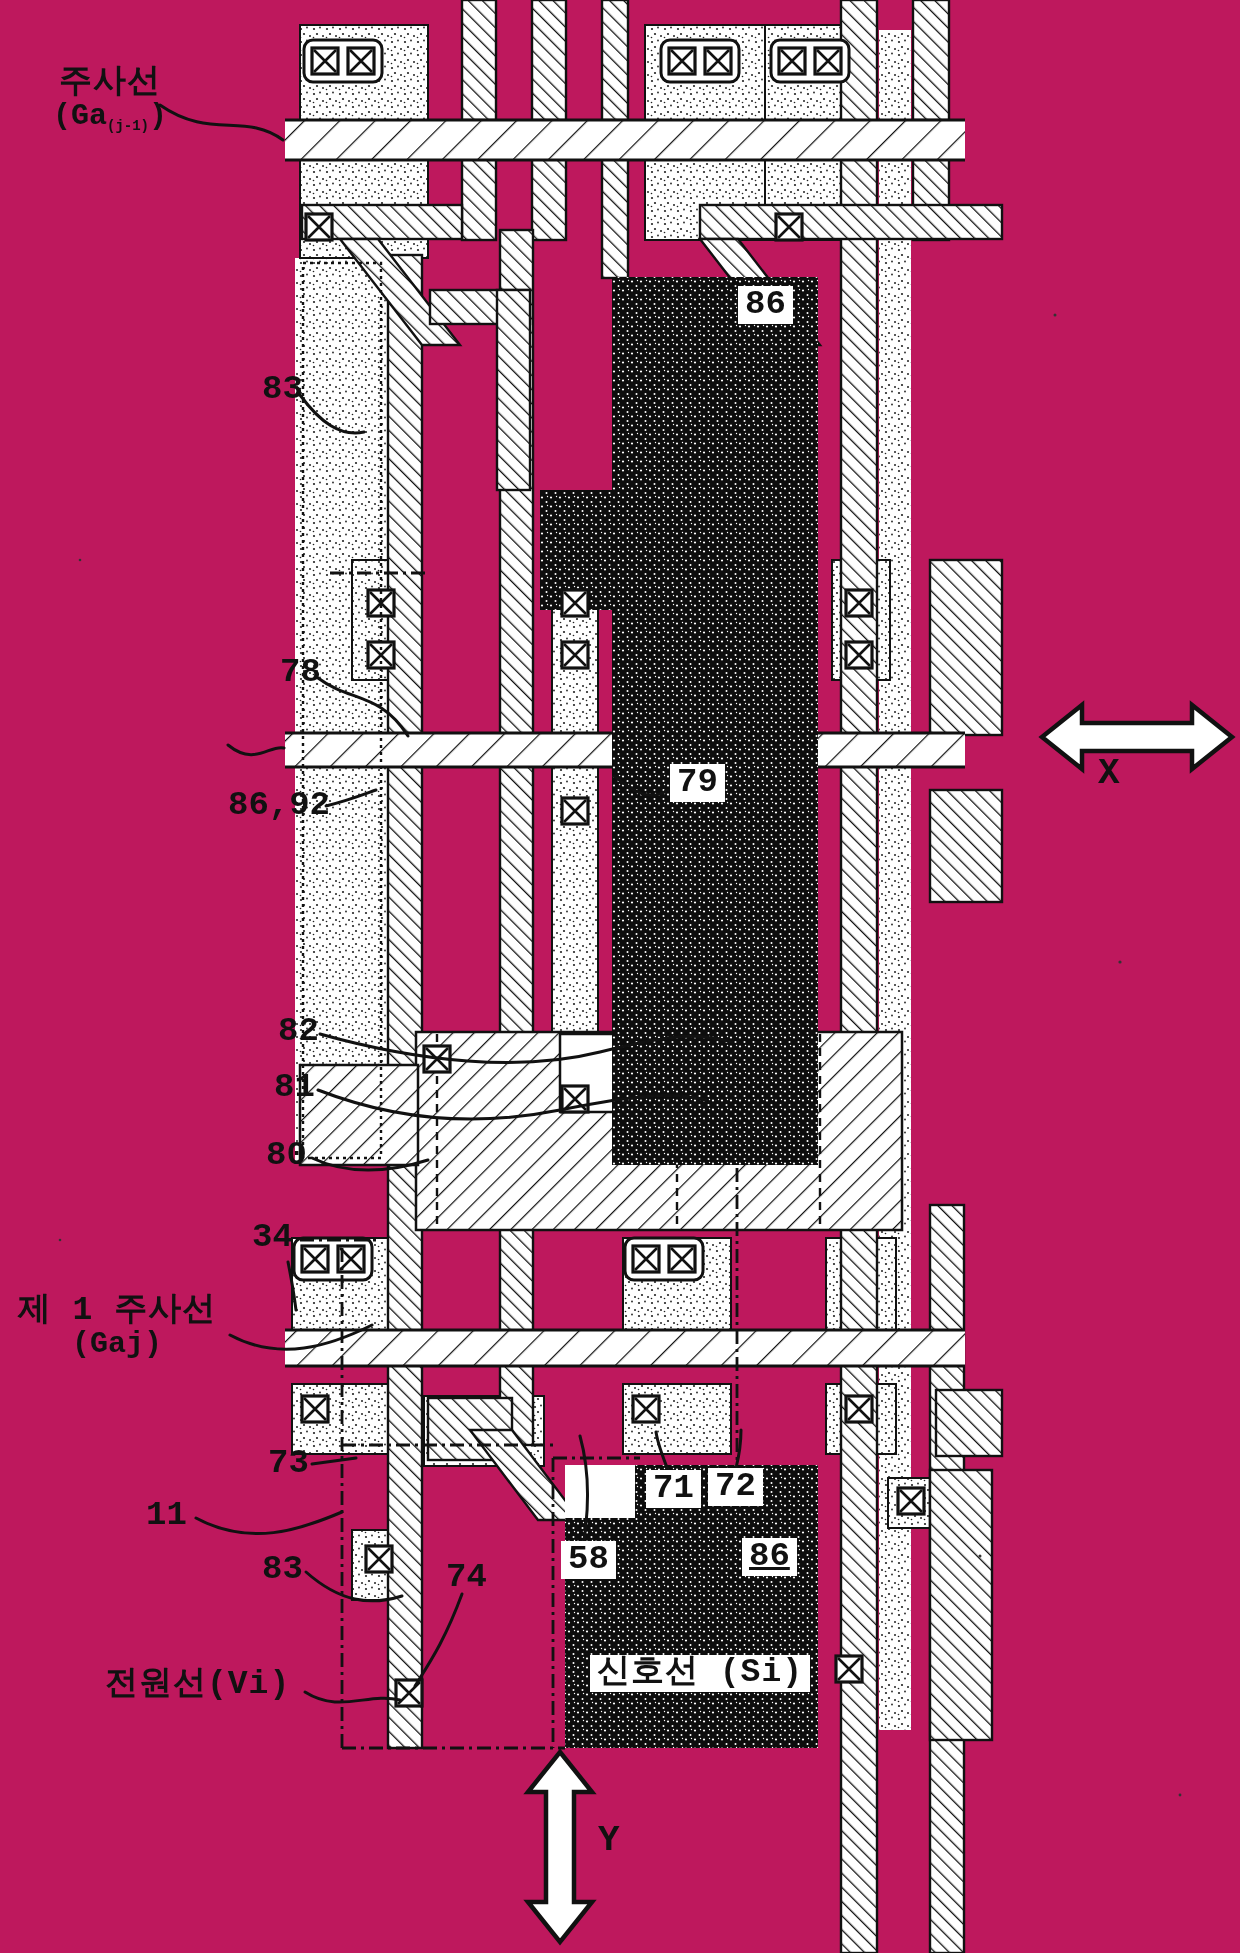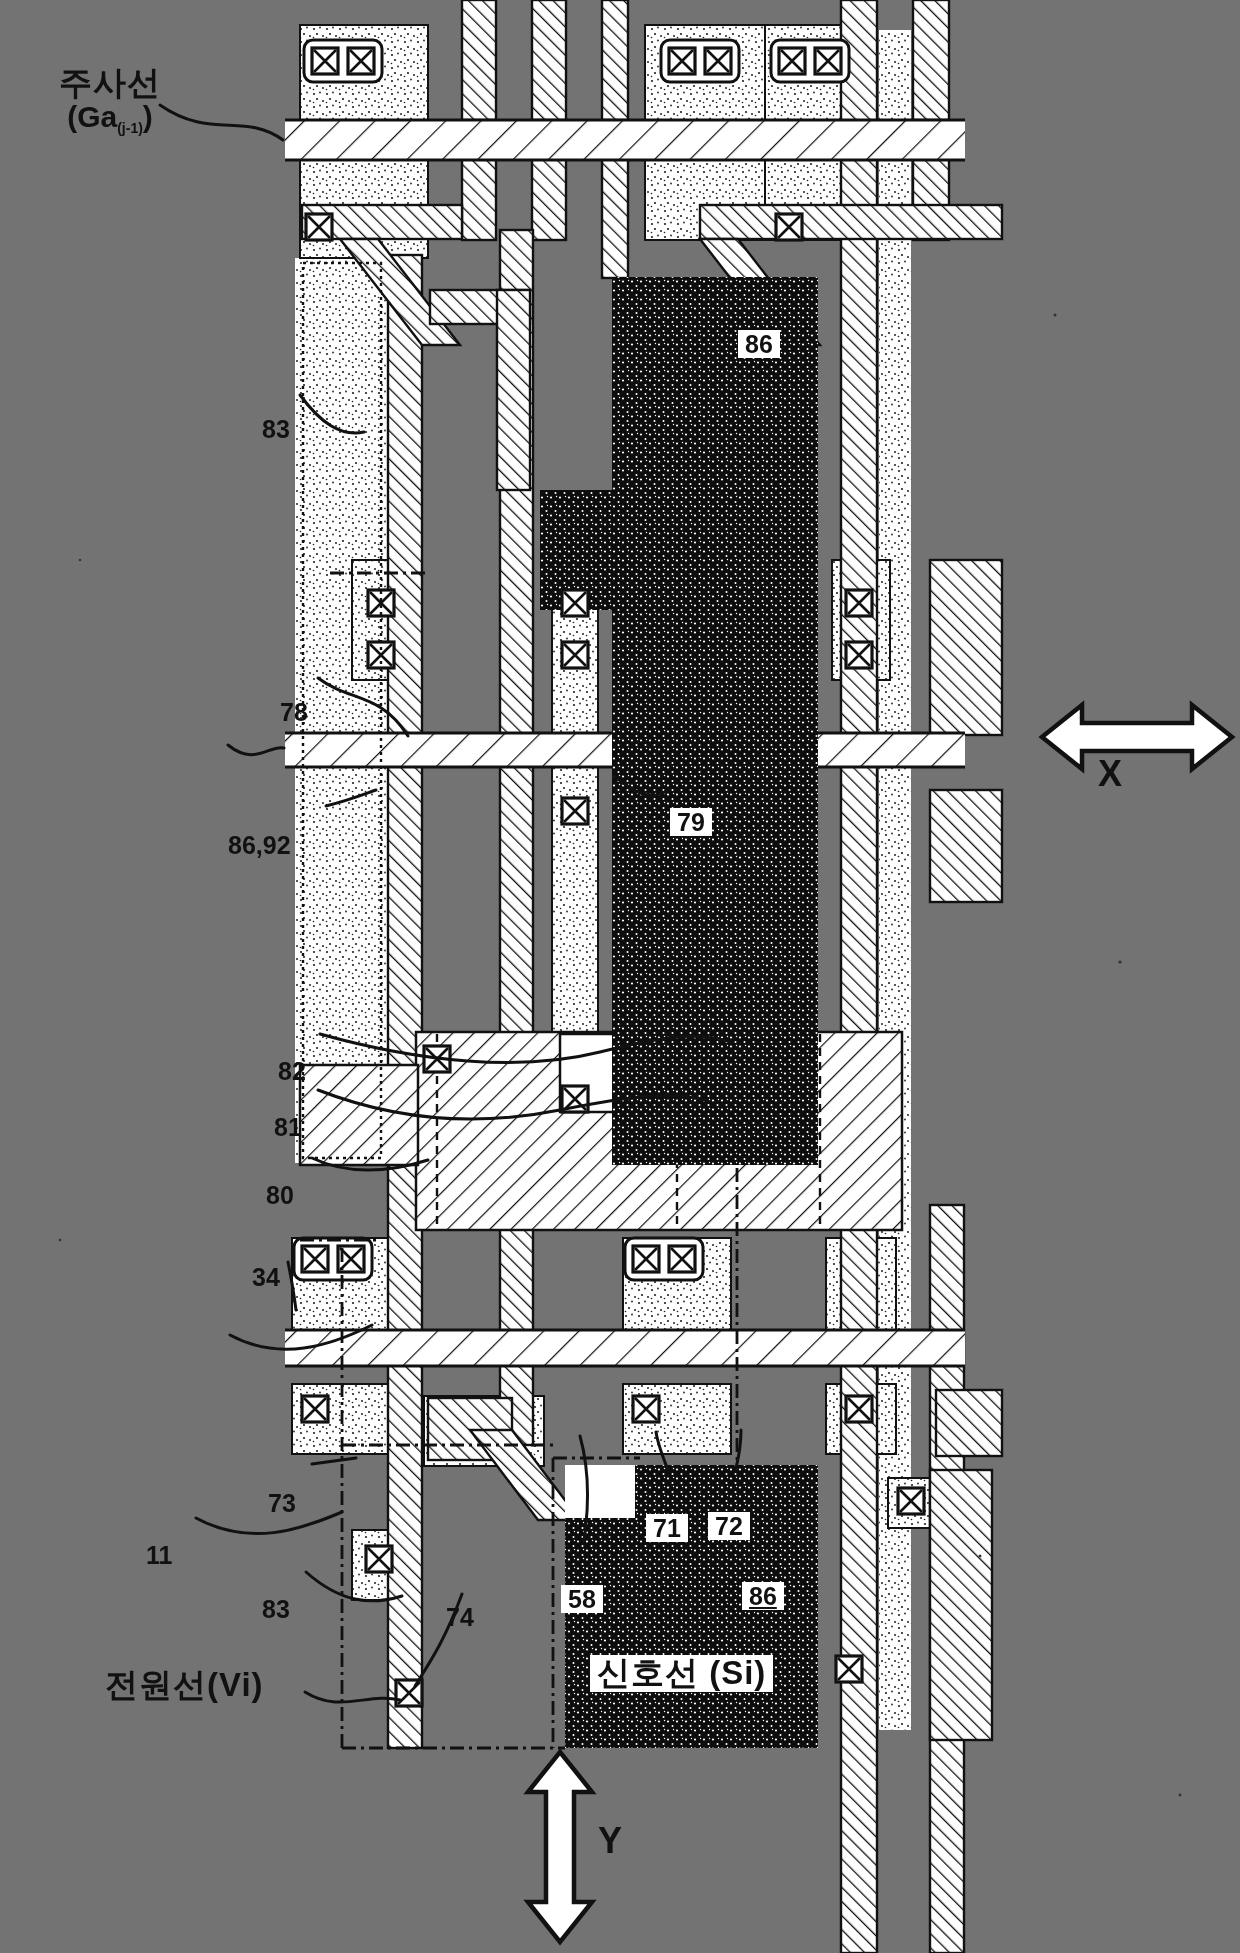--- a/index.html
+++ b/index.html
@@ -1,22 +1,22 @@
 <!DOCTYPE html>
 <html><head>
 <meta charset="utf-8">
 <style>
   html,body{margin:0;padding:0;background:#fff;}
-  .canvas{position:relative;width:1240px;height:1953px;background:#737373;overflow:hidden;
-          font-family:Liberation Sans, sans-serif;color:#111;}
+  .canvas{position:relative;width:1240px;height:1953px;background:#be185d;overflow:hidden;
+          font-family:Liberation Mono, monospace;color:#111;}
   .canvas svg{position:absolute;left:0;top:0;}
   .lbl{position:absolute;z-index:5;color:#111;line-height:1.05;white-space:nowrap;}
   .kr{font-weight:700;font-size:33px;letter-spacing:1px;}
   .kr2{font-weight:700;font-size:30px;}
-  .num{font-weight:700;font-size:25px;margin-top:44px;}
+  .num{font-weight:700;font-size:34px;}
   .ctr{text-align:center;}
   .sub{font-size:14px;vertical-align:-6px;}
   .whitebox{background:#fff;padding:1px 7px;}
   .ul{text-decoration:underline;}
   .axis{font-weight:700;font-size:36px;}
 </style>
 </head>
 <body>
 
 <div class="canvas">
@@ -233,20 +233,24 @@
 
   <div class="lbl num" style="left:228px;top:788px;">86,92</div>
   <div class="lbl num whitebox" style="left:738px;top:286px;">86</div>
   <div class="lbl num whitebox" style="left:670px;top:764px;">79</div>
 
   <div class="lbl num" style="left:278px;top:1014px;">82</div>
   <div class="lbl num" style="left:274px;top:1070px;">81</div>
   <div class="lbl num" style="left:266px;top:1138px;">80</div>
   <div class="lbl num" style="left:252px;top:1220px;">34</div>
 
+  <div class="lbl ctr" style="left:6px;top:1294px;width:222px;">
+    <div class="kr">제 1 주사선</div>
+    <div class="kr2">(Gaj)</div>
+  </div>
 
   <div class="lbl num" style="left:268px;top:1446px;text-align:center;">73</div>
   <div class="lbl num" style="left:146px;top:1498px;">11</div>
   <div class="lbl num" style="left:262px;top:1552px;">83</div>
   <div class="lbl num" style="left:446px;top:1560px;">74</div>
   <div class="lbl num whitebox" style="left:561px;top:1541px;">58</div>
   <div class="lbl num whitebox" style="left:646px;top:1470px;">71</div>
   <div class="lbl num whitebox" style="left:708px;top:1468px;">72</div>
   <div class="lbl num whitebox ul" style="left:742px;top:1538px;">86</div>
 

